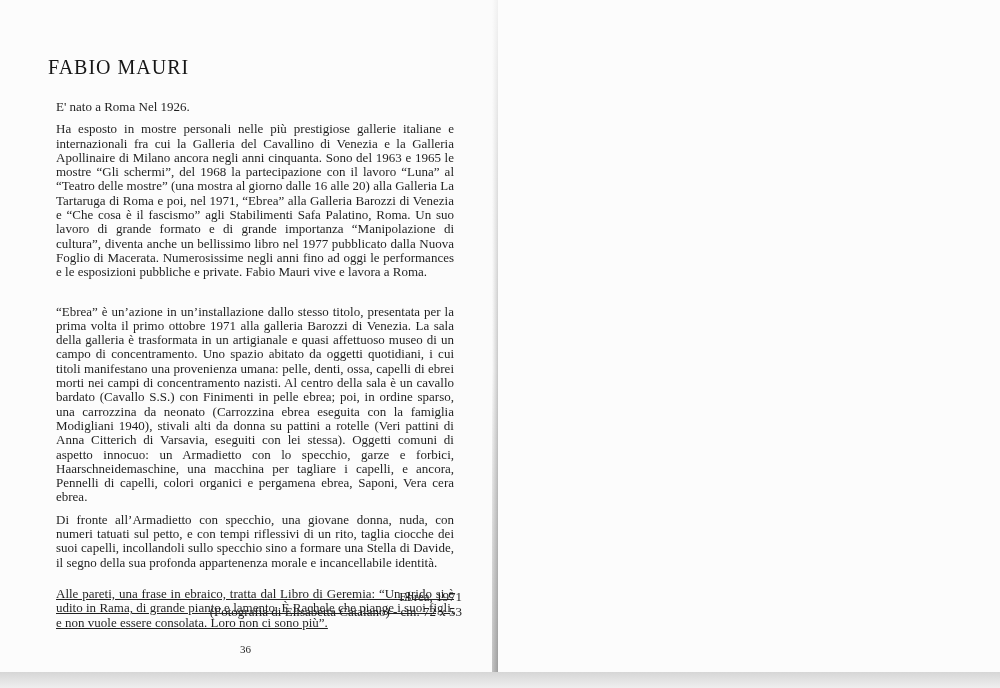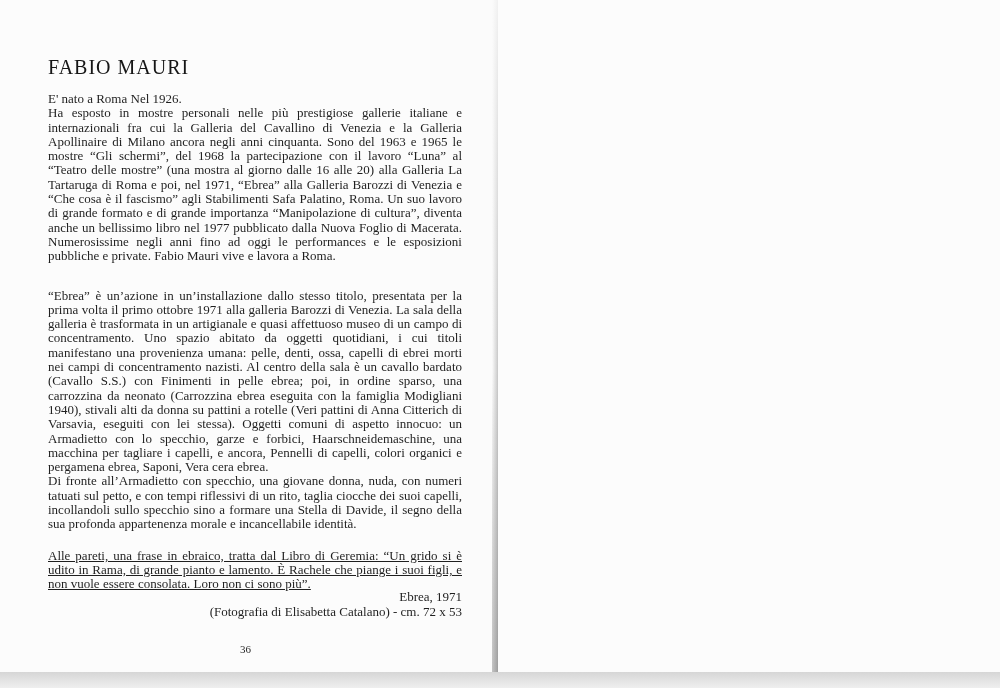--- a/index.html
+++ b/index.html
@@ -14,21 +14,21 @@
   .page.left{left:0;width:430px;background:#fcfcfc;}
   .page.right{left:498px;width:502px;background:#fcfcfc;}
   h1.book-title{
     position:absolute;left:48px;top:56px;margin:0;
     font-size:20px;font-weight:normal;letter-spacing:1px;color:#161616;
   }
   .text-col{
     position:absolute;left:48px;top:92px;width:414px;
     font-size:13px;line-height:14.3px;text-align:justify;
   }
-  .text-col p{margin:0;}
+  .text-col p{margin:8px;}
   .text-col p.gap-lg{margin-top:25px;}
   .text-col p.gap-md{margin-top:17px;text-decoration:underline;}
   .ital{}
   .caption{
     position:absolute;left:48px;top:589px;width:414px;
     font-size:13px;line-height:15px;text-align:right;
   }
   .caption p{margin:0;}
   .pagenum{
     position:absolute;font-size:11px;color:#2a2a2a;

